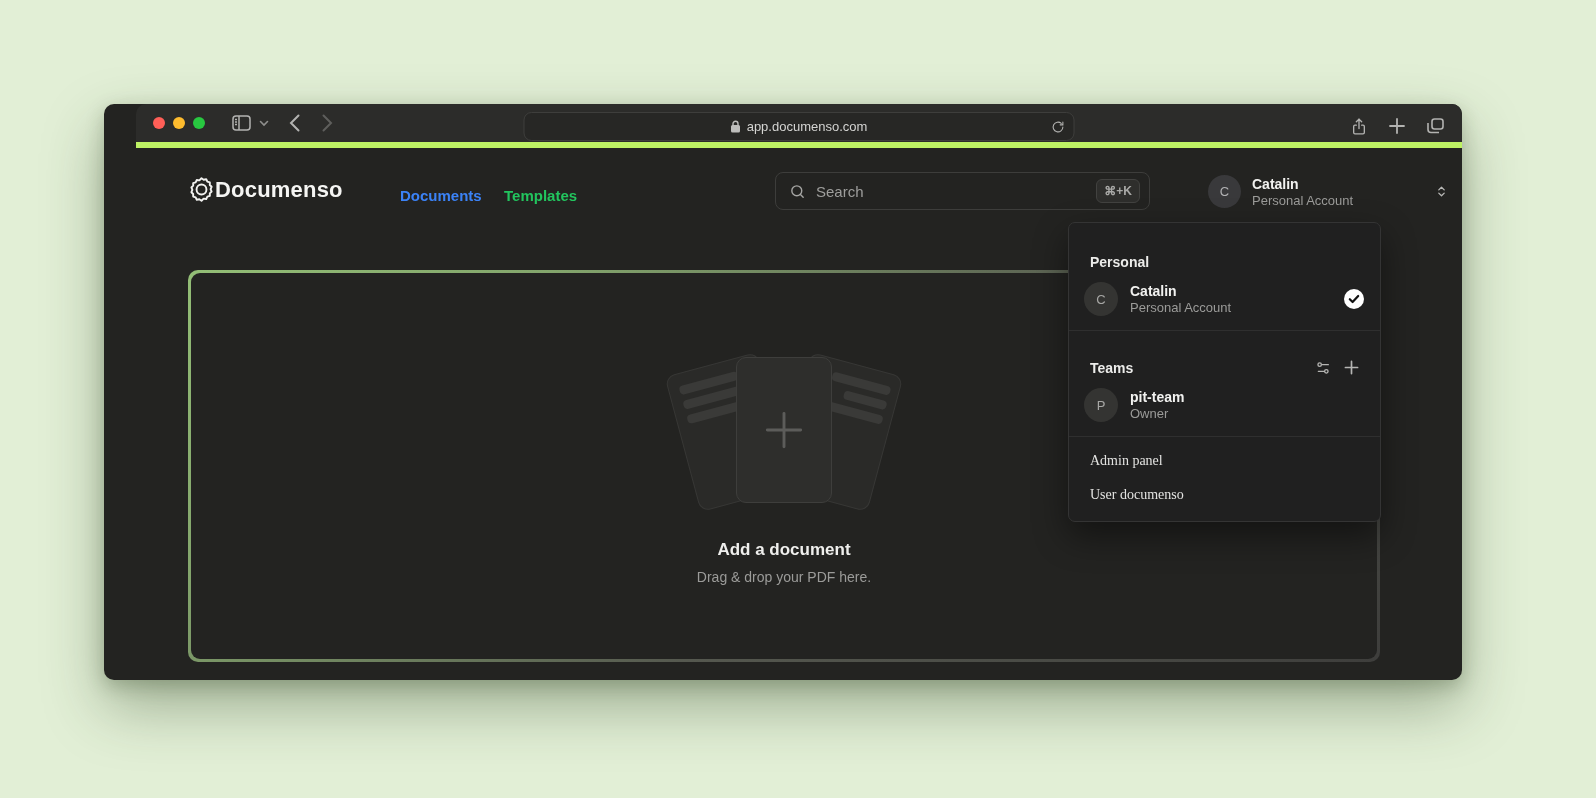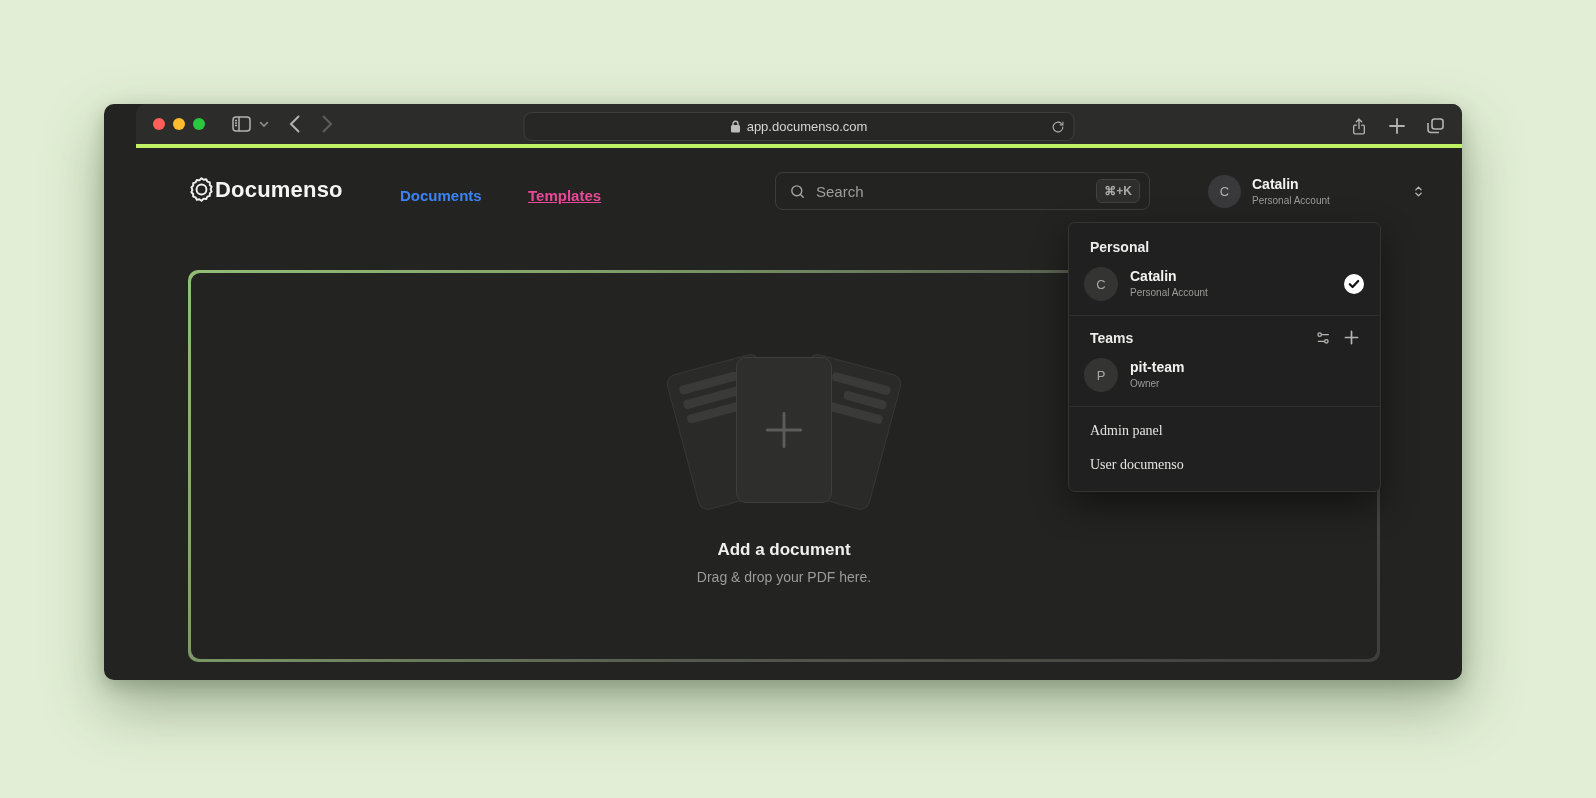--- a/index.html
+++ b/index.html
@@ -19,21 +19,21 @@
     border-radius:10px;
     box-shadow:0 26px 60px rgba(46,66,33,.38), 0 6px 18px rgba(46,66,33,.25);
     overflow:visible;
   }
 
   
   .chrome {
     position:absolute; left:0; top:0; right:0; height:44px;
     background:#2c2c2a;
     border-radius:10px 10px 0 0;
-    border-bottom:4px solid #bef264;
+    border-bottom:6px solid #bef264;
     display:flex; align-items:center;margin-left:32px;
   }
   .traffic { display:flex; gap:8px; margin-left:17px; }
   .tl { width:12px; height:12px; border-radius:50%; display:block; }
   .tl.red    { background:#ff5f57; }
   .tl.yellow { background:#febc2e; }
   .tl.green  { background:#28c840; }
 
   .chrome-ico { display:flex; align-items:center; justify-content:center; color:#b3b3b1; }
   .chrome-ico.dim { color:#5e5e5c; }
@@ -59,21 +59,21 @@
   
   .brand {
     position:absolute; left:84px; top:72px;
     display:flex; align-items:center; 
   }
   .brand .logo { color:#f2f2f0; display:flex; }
   .brand .name { color:#f5f5f3; font-size:22px; font-weight:bold; letter-spacing:.2px; }
 
   .nav-link { position:absolute; top:83px; font-size:15px; font-weight:600; cursor:pointer; }
   .nav-link.active   { left:296px; color:#3b82f6; }
-  .nav-link.inactive { left:424px; color:#ec4899;text-decoration:underline; }
+  .nav-link.inactive { left:400px; color:#22c55e; }
 
   .searchbox {
     position:absolute; left:671px; top:68px;
     width:375px; height:38px;
     border:1px solid #3d3d3b; border-radius:8px;
     display:flex; align-items:center;
     background:transparent;
   }
   .searchbox .mag { margin-left:13px; color:#a5a5a3; display:flex; }
   .searchbox input {
@@ -93,21 +93,21 @@
     display:flex; align-items:center; cursor:pointer;
   }
   .avatar {
     width:33px; height:33px; border-radius:50%;
     background:#39393b; color:#b2b2b4;
     display:flex; align-items:center; justify-content:center;
     font-size:13px; flex:none;
   }
   .account .who { margin-left:11px; }
   .who .nm { color:#f2f2f0; font-size:14px; font-weight:bold; line-height:17px; }
-  .who .sub { color:#9b9b99; font-size:10px; line-height:15px; }
+  .who .sub { color:#9b9b99; font-size:13px; line-height:15px; }
   .account .updown { margin-left:82px; color:#b9b9b7; display:flex; }
 
   
   .dropzone-border {
     position:absolute; left:84px; top:166px;
     width:1192px; height:392px;
     border-radius:10px;
     padding:3px;
     background:linear-gradient(140deg,#93be76 0%,#83a56c 22%,#55584f 58%,#3e3e3c 100%);
   }
@@ -146,21 +146,21 @@
     border:1px solid #343434;
     border-radius:7px;
     box-shadow:0 14px 34px rgba(0,0,0,.45);
     z-index:10;
     padding:4px 0;
   }
   .menu .section { padding:5px 0; }
   .menu .sec-label {
     padding:7px 21px 6px;
     color:#ececea; font-size:14px; font-weight:bold;
-    display:flex; align-items:center; justify-content:space-between;
+    display:flex; align-items:center; justify-content:space-between;margin-top:15px;
   }
   .sec-label .sec-icons { display:flex; gap:13px; color:#b5b5b3; }
   .sec-label .sec-icons span { display:flex; cursor:pointer; }
   .menu .acct-row {
     display:flex; align-items:center;
     padding:6px 15px 7px; cursor:pointer;
   }
   .acct-row .avatar { width:34px; height:34px; background:#343432; color:#a7a7a5; }
   .acct-row .who { margin-left:12px; flex:1; }
   .acct-row .who .nm { font-size:14px; }

